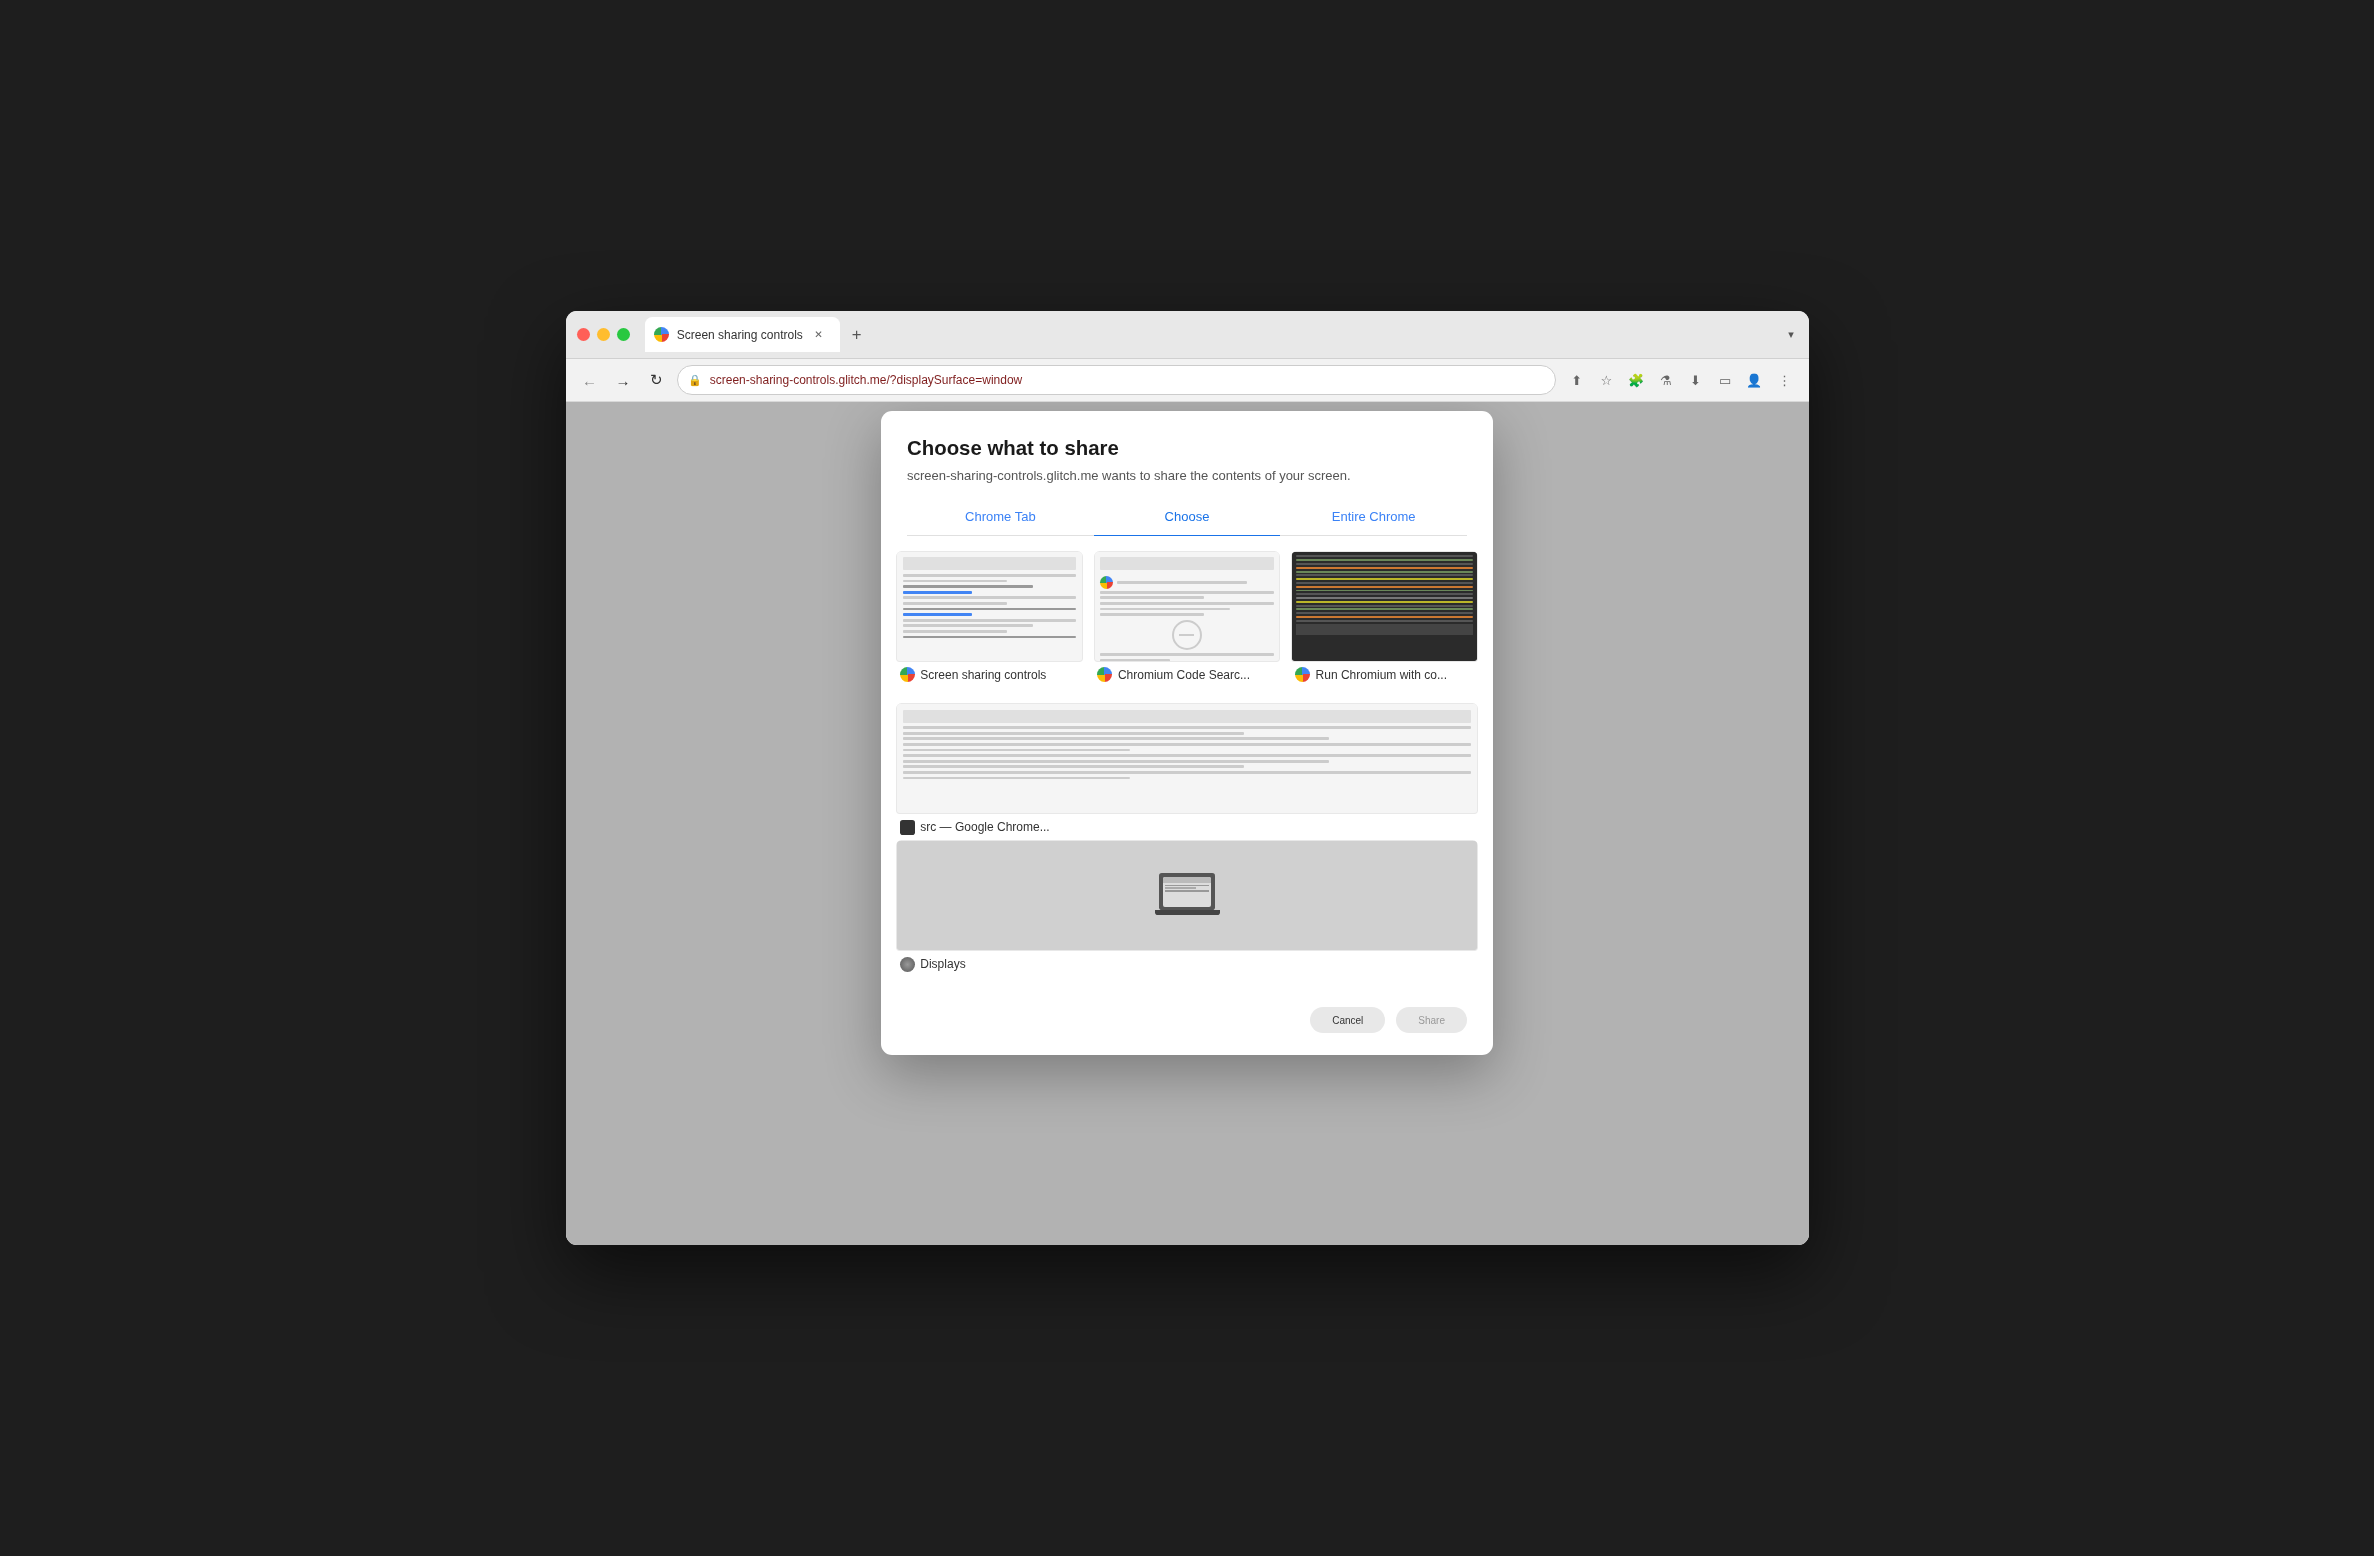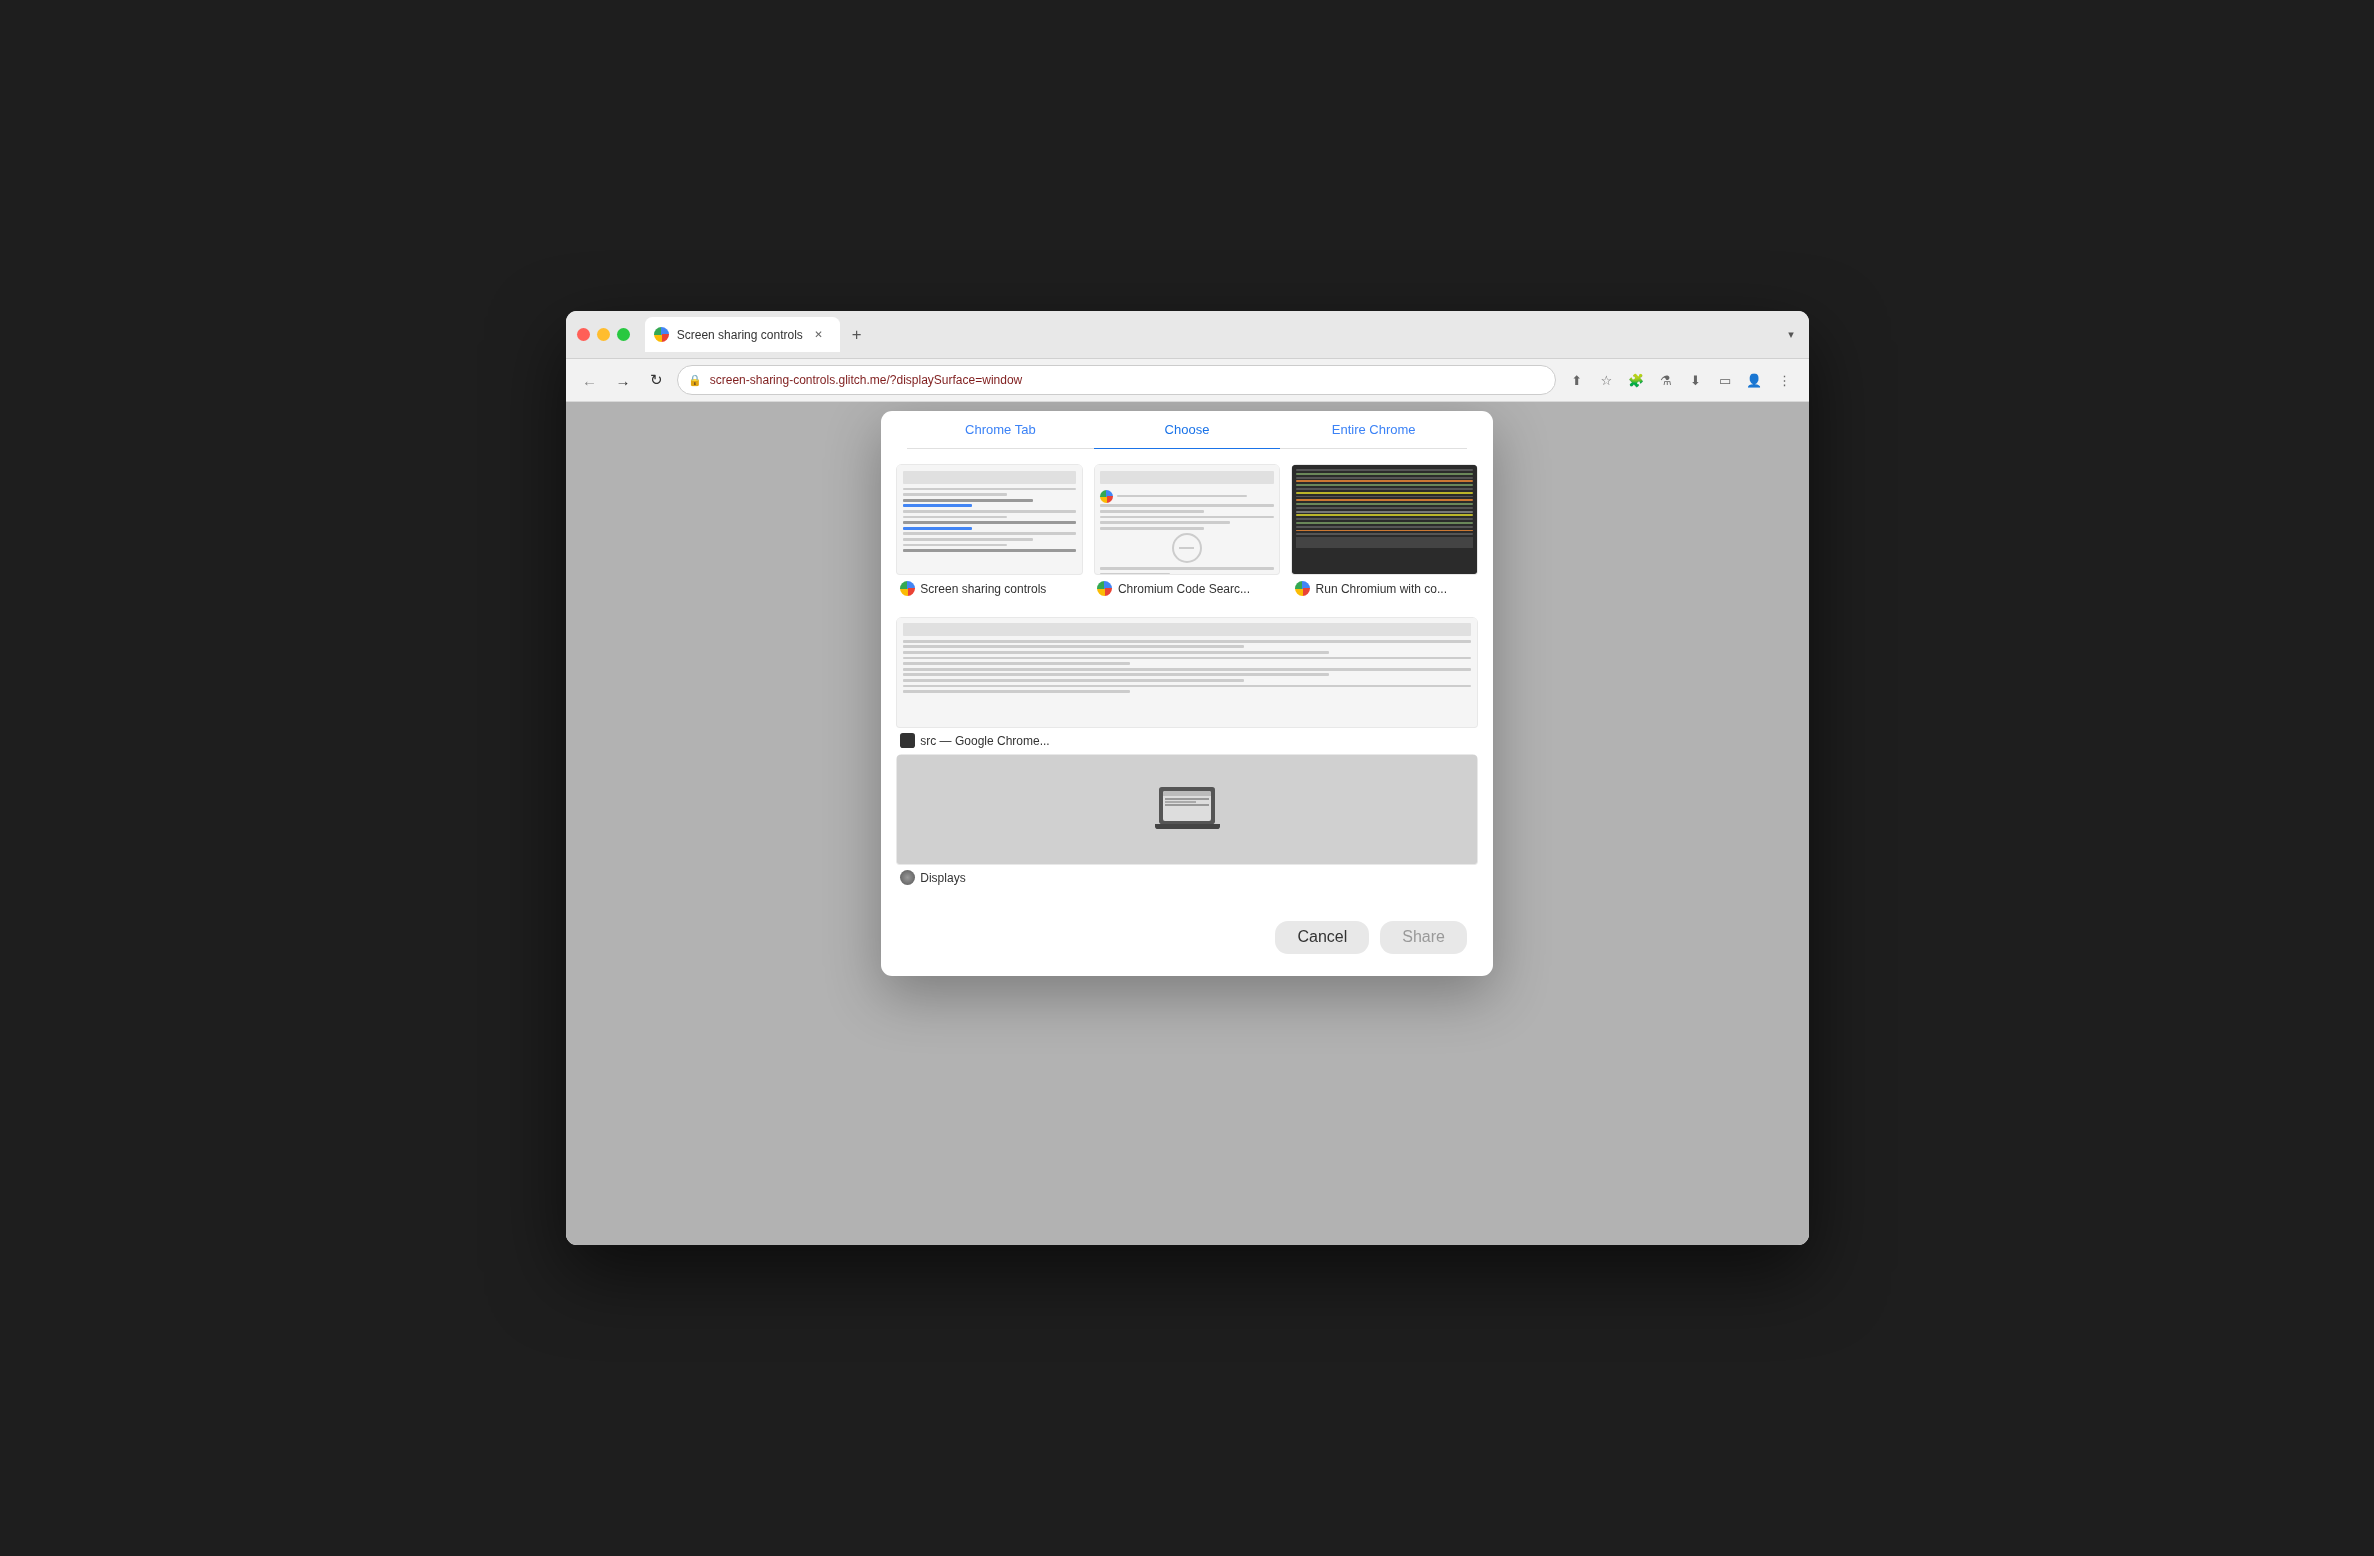--- a/index.html
+++ b/index.html
@@ -384,21 +384,21 @@
       display: flex;
       justify-content: flex-end;
       align-items: center;
       padding: 15px 26px 22px 26px;
       gap: 11px;
     }
 
     .btn {
       padding: 7.4px 22px;
       border-radius: 13px;
-      font-size: 16px;
+      font-size: 10px;
       cursor: pointer;
       border: none;
       font-family: inherit;
       text-align: right;
     }
 
     .btn-cancel {
       background: #e8e8e8;
       color: #333;
     }
@@ -450,20 +450,24 @@
       <div class="nav-action-btn">▭</div>
       <div class="nav-action-btn">👤</div>
       <div class="nav-action-btn">⋮</div>
     </div>
   </div>
 
   <div class="main-content">
     <div class="modal-overlay">
       <div class="modal">
 
+        <div class="modal-header">
+          <div class="modal-title">Choose what to share</div>
+          <div class="modal-subtitle">screen-sharing-controls.glitch.me wants to share the contents of your screen.</div>
+        </div>
 
         <div class="share-tabs">
           <div class="share-tab">
             <span>Chrome Tab</span>
           </div>
           <div class="share-tab active">
             <span>Choose</span>
           </div>
           <div class="share-tab">
             <span>Entire Chrome</span>

